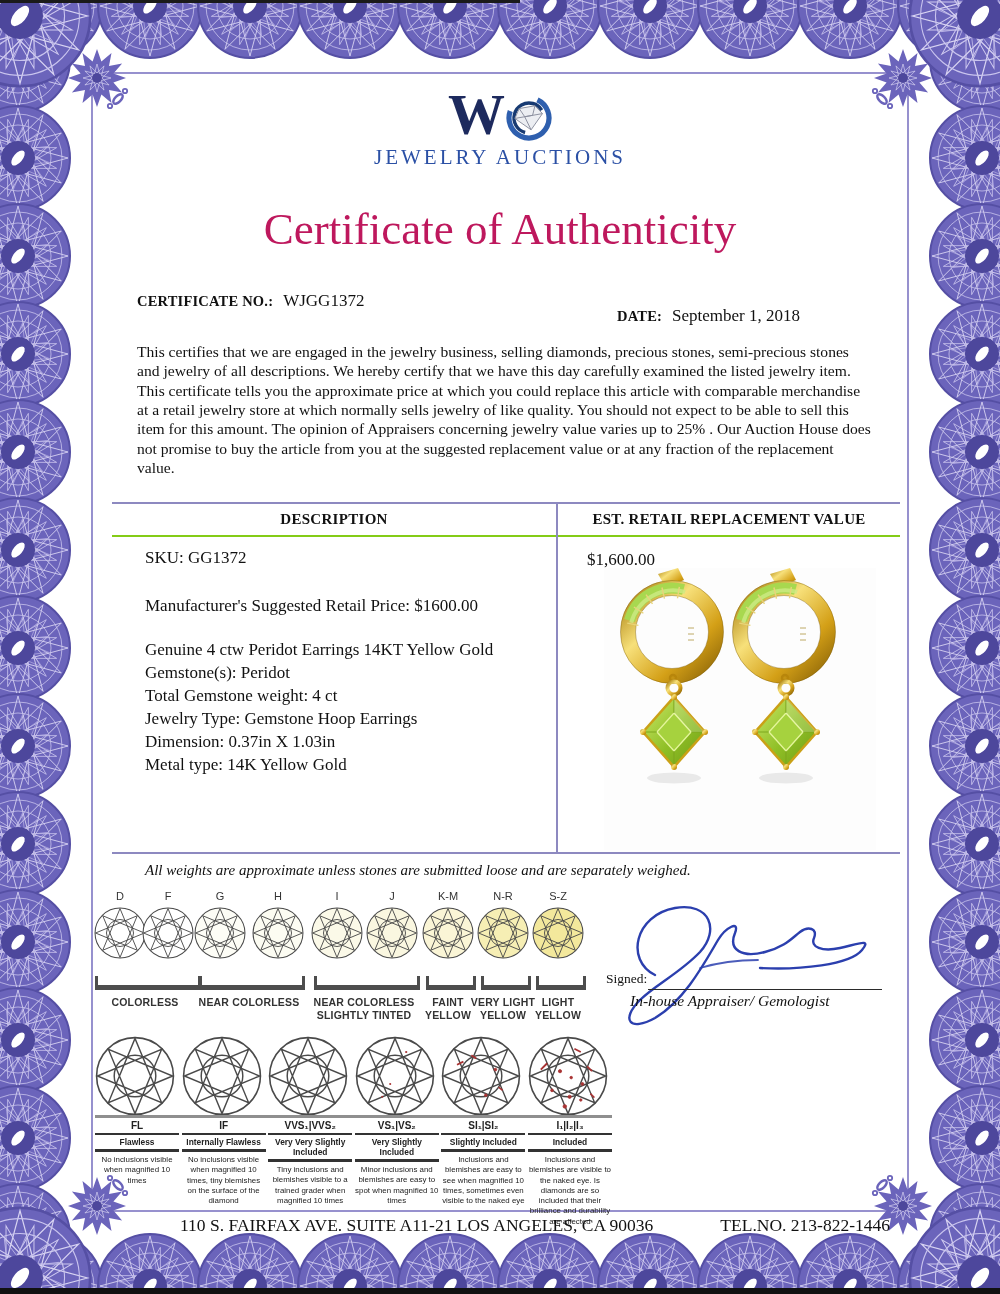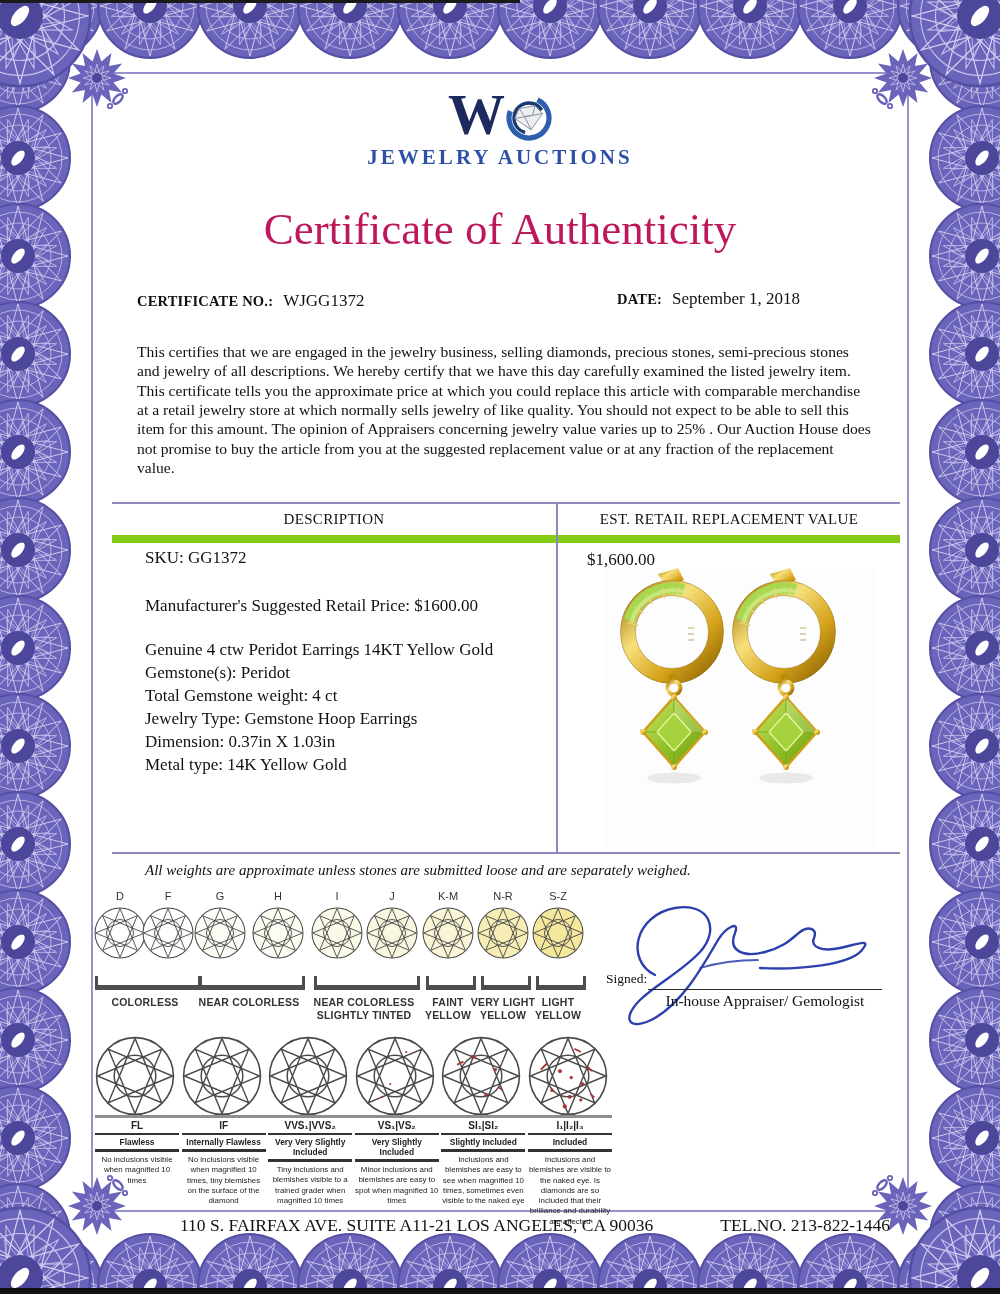--- a/index.html
+++ b/index.html
@@ -8,39 +8,39 @@
   .abs{position:absolute;}
   svg{display:block;}
 
   
   #border-svg{position:absolute;inset:0;z-index:0;}
 
   
   .logo{top:86px;left:0;right:0;text-align:center;z-index:2;}
   .logo-word{display:flex;justify-content:center;align-items:center;
              font-size:57px;font-weight:bold;color:#1d2a5e;letter-spacing:1px;line-height:1;}
-  .logo-sub{margin-top:2px;font-size:21px;font-weight:bold;color:#2b50a5;letter-spacing:3px;}
+  .logo-sub{margin-top:2px;font-size:21px;font-weight:normal;color:#2b50a5;letter-spacing:3px;}
 
   .title{top:203px;left:0;right:0;text-align:center;font-size:45px;color:#be185d;z-index:2;}
 
   
   .cert-label{font-weight:bold;font-size:14.5px;letter-spacing:.2px;}
   .cert-value{font-size:17px;margin-left:10px;}
   .certno{top:291px;left:137px;}
-  .certdate{top:289px;left:617px;}
+  .certdate{top:306px;left:617px;}
 
   .body-par{top:342px;left:137px;width:737px;font-size:15.6px;line-height:1.24;text-align:left;}
 
   
   .desc-table{top:502px;left:112px;width:788px;height:348px;
               border-top:2px solid #8d89c0;border-bottom:2px solid #8d89c0;}
   .dt-vline{position:absolute;left:444px;top:0;bottom:0;width:2px;background:#8d89c0;}
-  .dt-head{position:absolute;top:0;height:31px;border-bottom:8px solid #84cc16;
+  .dt-head{position:absolute;top:0;height:31px;border-bottom:2px solid #84cc16;
            display:flex;align-items:center;justify-content:center;
-           font-weight:normal;font-size:15px;letter-spacing:.3px;}
+           font-weight:bold;font-size:15px;letter-spacing:.3px;}
   .dt-head.left{left:0;width:444px;}
   .dt-head.right{left:446px;right:0;}
   .dt-sku{position:absolute;left:33px;top:44px;font-size:17px;}
   .dt-msrp{position:absolute;left:33px;top:92px;font-size:17px;}
   .dt-details{position:absolute;left:33px;top:134px;font-size:17px;line-height:23px;}
   .dt-value{position:absolute;left:475px;top:46px;font-size:17px;}
   .photo{position:absolute;left:492px;top:64px;}
 
   .weights-note{top:862px;left:145px;font-size:15px;font-style:italic;}
 
@@ -59,21 +59,21 @@
   .cl-col{width:84px;text-align:center;}
   .cl-baseline{position:absolute;top:79px;left:0;right:0;height:3px;background:#8f8f8f;}
   .cl-grade{font-weight:bold;font-size:10px;color:#222;padding:4px 0 2px;border-bottom:2px solid #333;}
   .cl-name{font-weight:bold;font-size:8.4px;color:#222;padding:2px 0;border-bottom:3px solid #333;}
   .cl-desc{font-size:7.9px;color:#222;line-height:1.3;padding-top:3px;}
 
   
   .signed-label{top:971px;left:606px;font-size:13.5px;z-index:3;}
   .sig-svg{top:890px;left:560px;z-index:2;}
   .sig-line{top:989px;left:648px;width:234px;border-top:1.5px solid #2a2a2a;z-index:2;}
-  .sig-title{top:992px;left:630px;width:270px;text-align:center;font-size:15.5px;z-index:3;}
+  .sig-title{top:992px;left:630px;width:270px;font-size:15.5px;z-index:3;font-style:italic;}
 
   
   .footer{top:1215px;left:92px;right:92px;display:flex;justify-content:space-between;
           font-size:17.5px;z-index:2;}
   .footer .addr{margin-left:88px;}
   .footer .tel{margin-right:18px;}
 
   .scan-top{top:0;left:0;width:520px;height:3px;background:#1a1a1a;z-index:4;}
   .scan-bottom{bottom:0;left:0;right:0;height:6px;background:#111;z-index:4;}
 </style>

